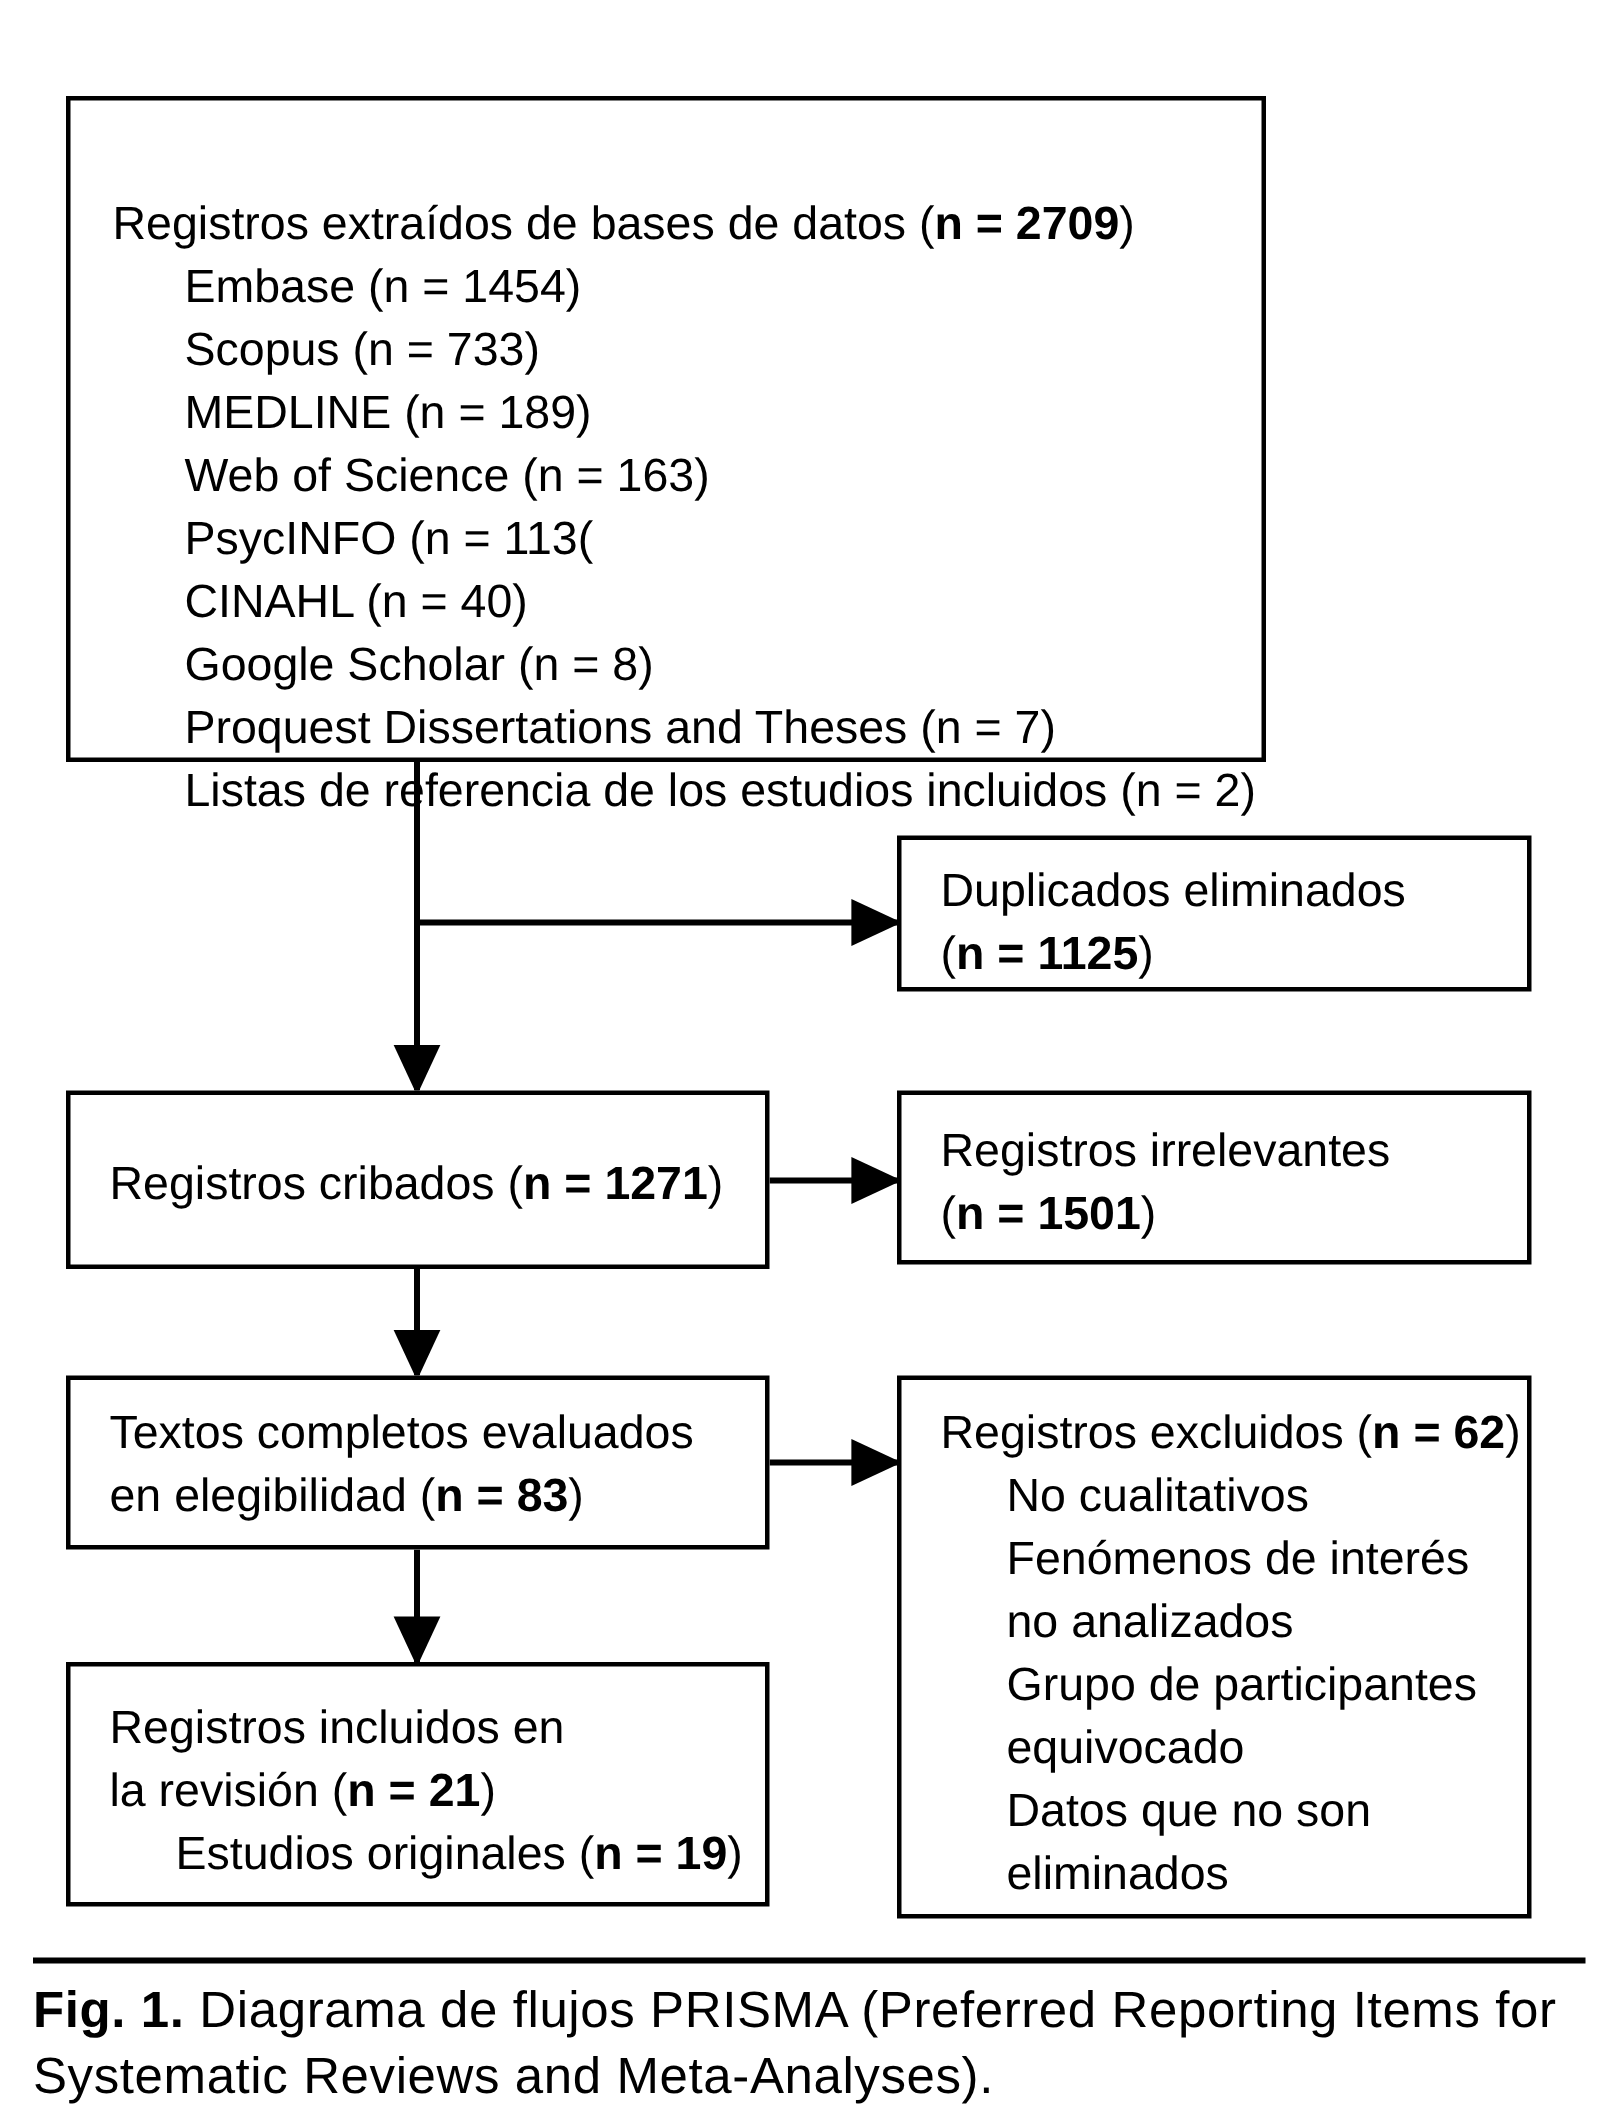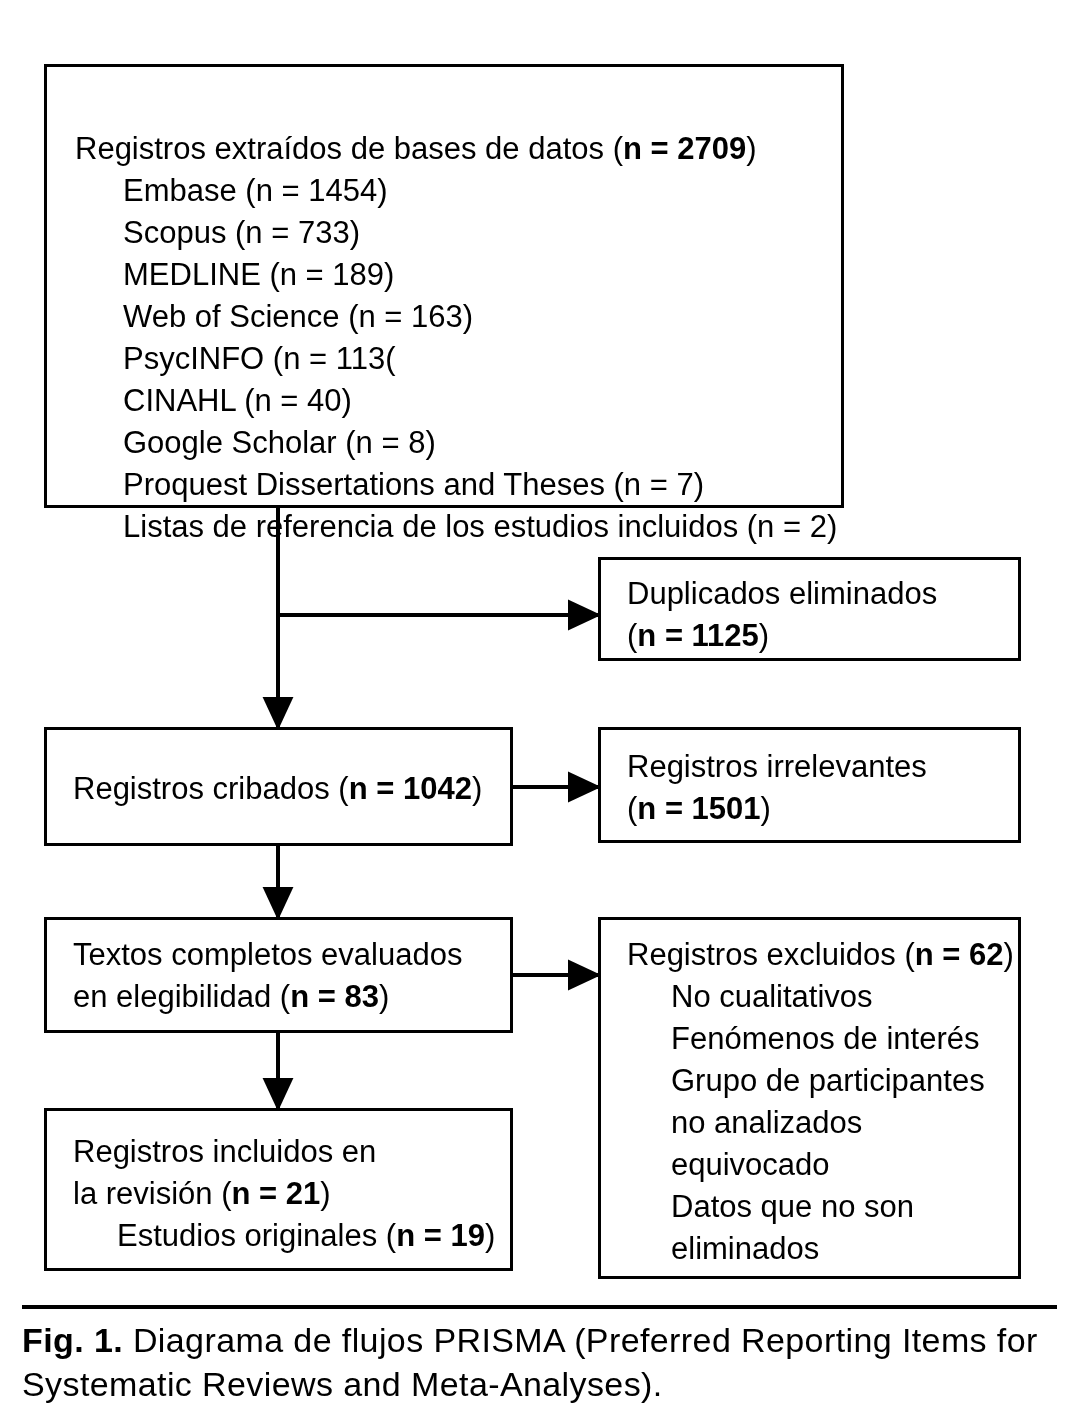--- a/index.html
+++ b/index.html
@@ -190,21 +190,21 @@
 
 <div class="box" id="box-duplicates">
   <div class="box-inner">
     <span class="ln">Duplicados eliminados</span>
     <span class="ln"><span>(</span><span class="b">n = 1125</span><span>)</span></span>
   </div>
 </div>
 
 <div class="box" id="box-screened">
   <div class="box-inner">
-    <span class="ln"><span>Registros cribados (</span><span class="b">n = 1042</span><span>)</span></span>
+    <span class="ln"><span>Registros cribados (</span><span class="b">n = 1271</span><span>)</span></span>
   </div>
 </div>
 
 <div class="box" id="box-irrelevant">
   <div class="box-inner">
     <span class="ln">Registros irrelevantes</span>
     <span class="ln"><span>(</span><span class="b">n = 1501</span><span>)</span></span>
   </div>
 </div>
 
@@ -213,22 +213,22 @@
     <span class="ln">Textos completos evaluados</span>
     <span class="ln"><span>en elegibilidad (</span><span class="b">n = 83</span><span>)</span></span>
   </div>
 </div>
 
 <div class="box" id="box-excluded">
   <div class="box-inner">
     <span class="ln"><span>Registros excluidos (</span><span class="b">n = 62</span><span>)</span></span>
     <span class="ln ind">No cualitativos</span>
     <span class="ln ind">Fenómenos de interés</span>
+    <span class="ln ind">no analizados</span>
     <span class="ln ind">Grupo de participantes</span>
-    <span class="ln ind">no analizados</span>
     <span class="ln ind">equivocado</span>
     <span class="ln ind">Datos que no son</span>
     <span class="ln ind">eliminados</span>
   </div>
 </div>
 
 <div class="box" id="box-included">
   <div class="box-inner">
     <span class="ln">Registros incluidos en</span>
     <span class="ln"><span>la revisión (</span><span class="b">n = 21</span><span>)</span></span>

